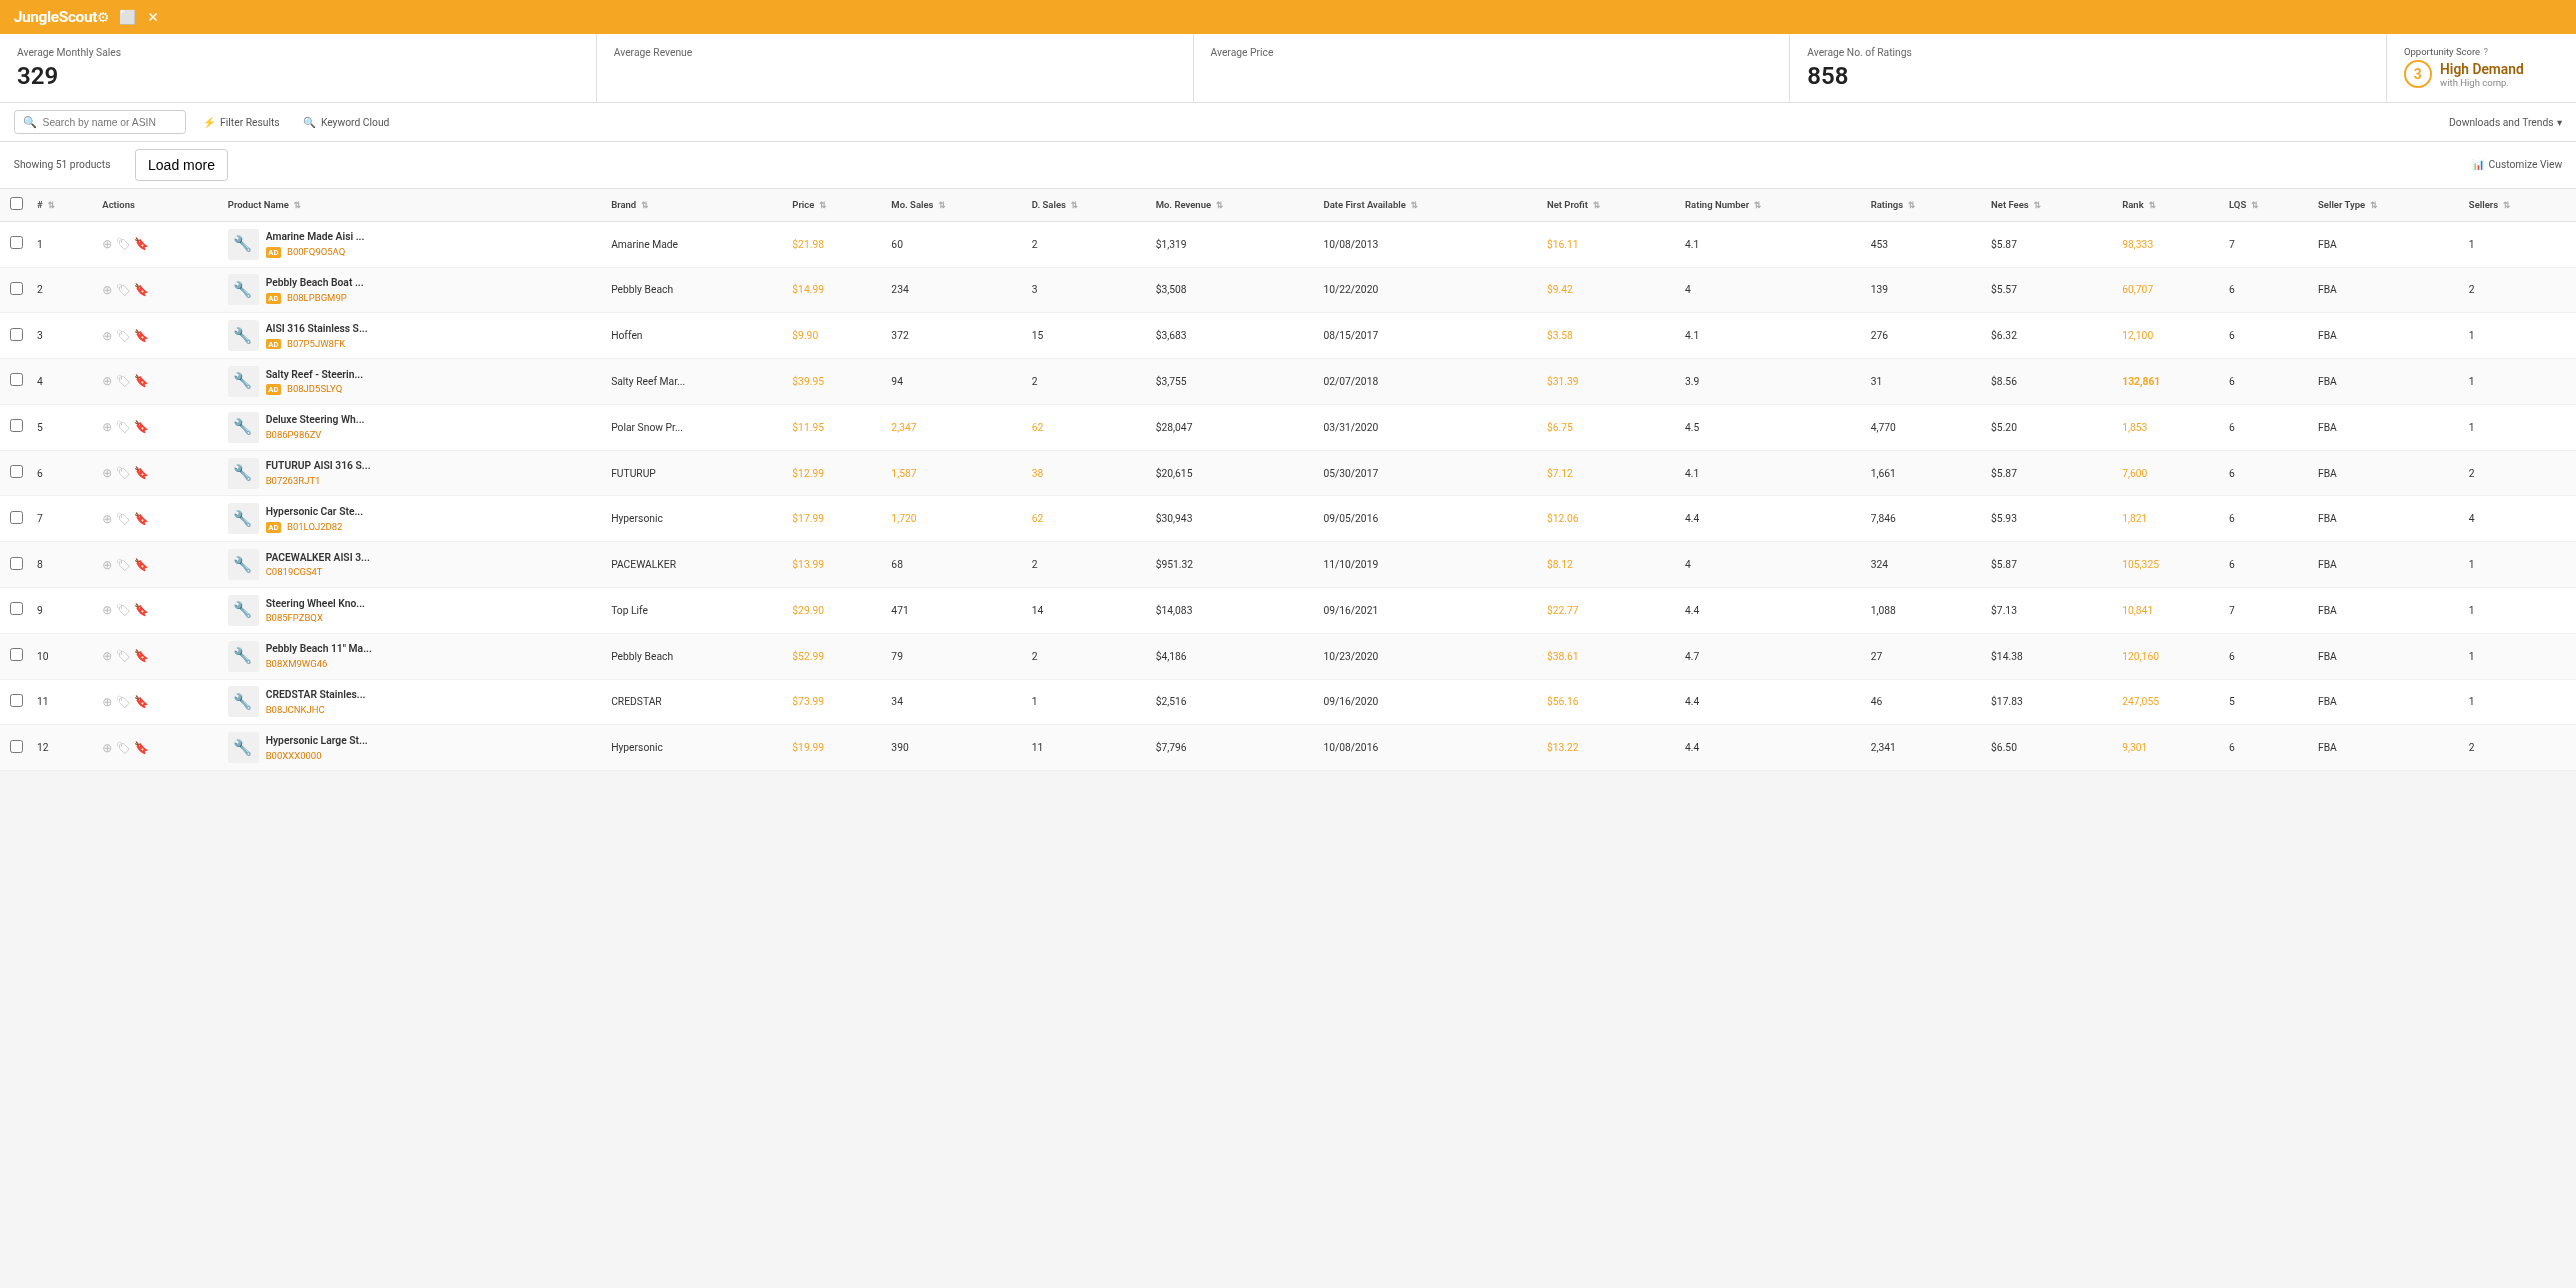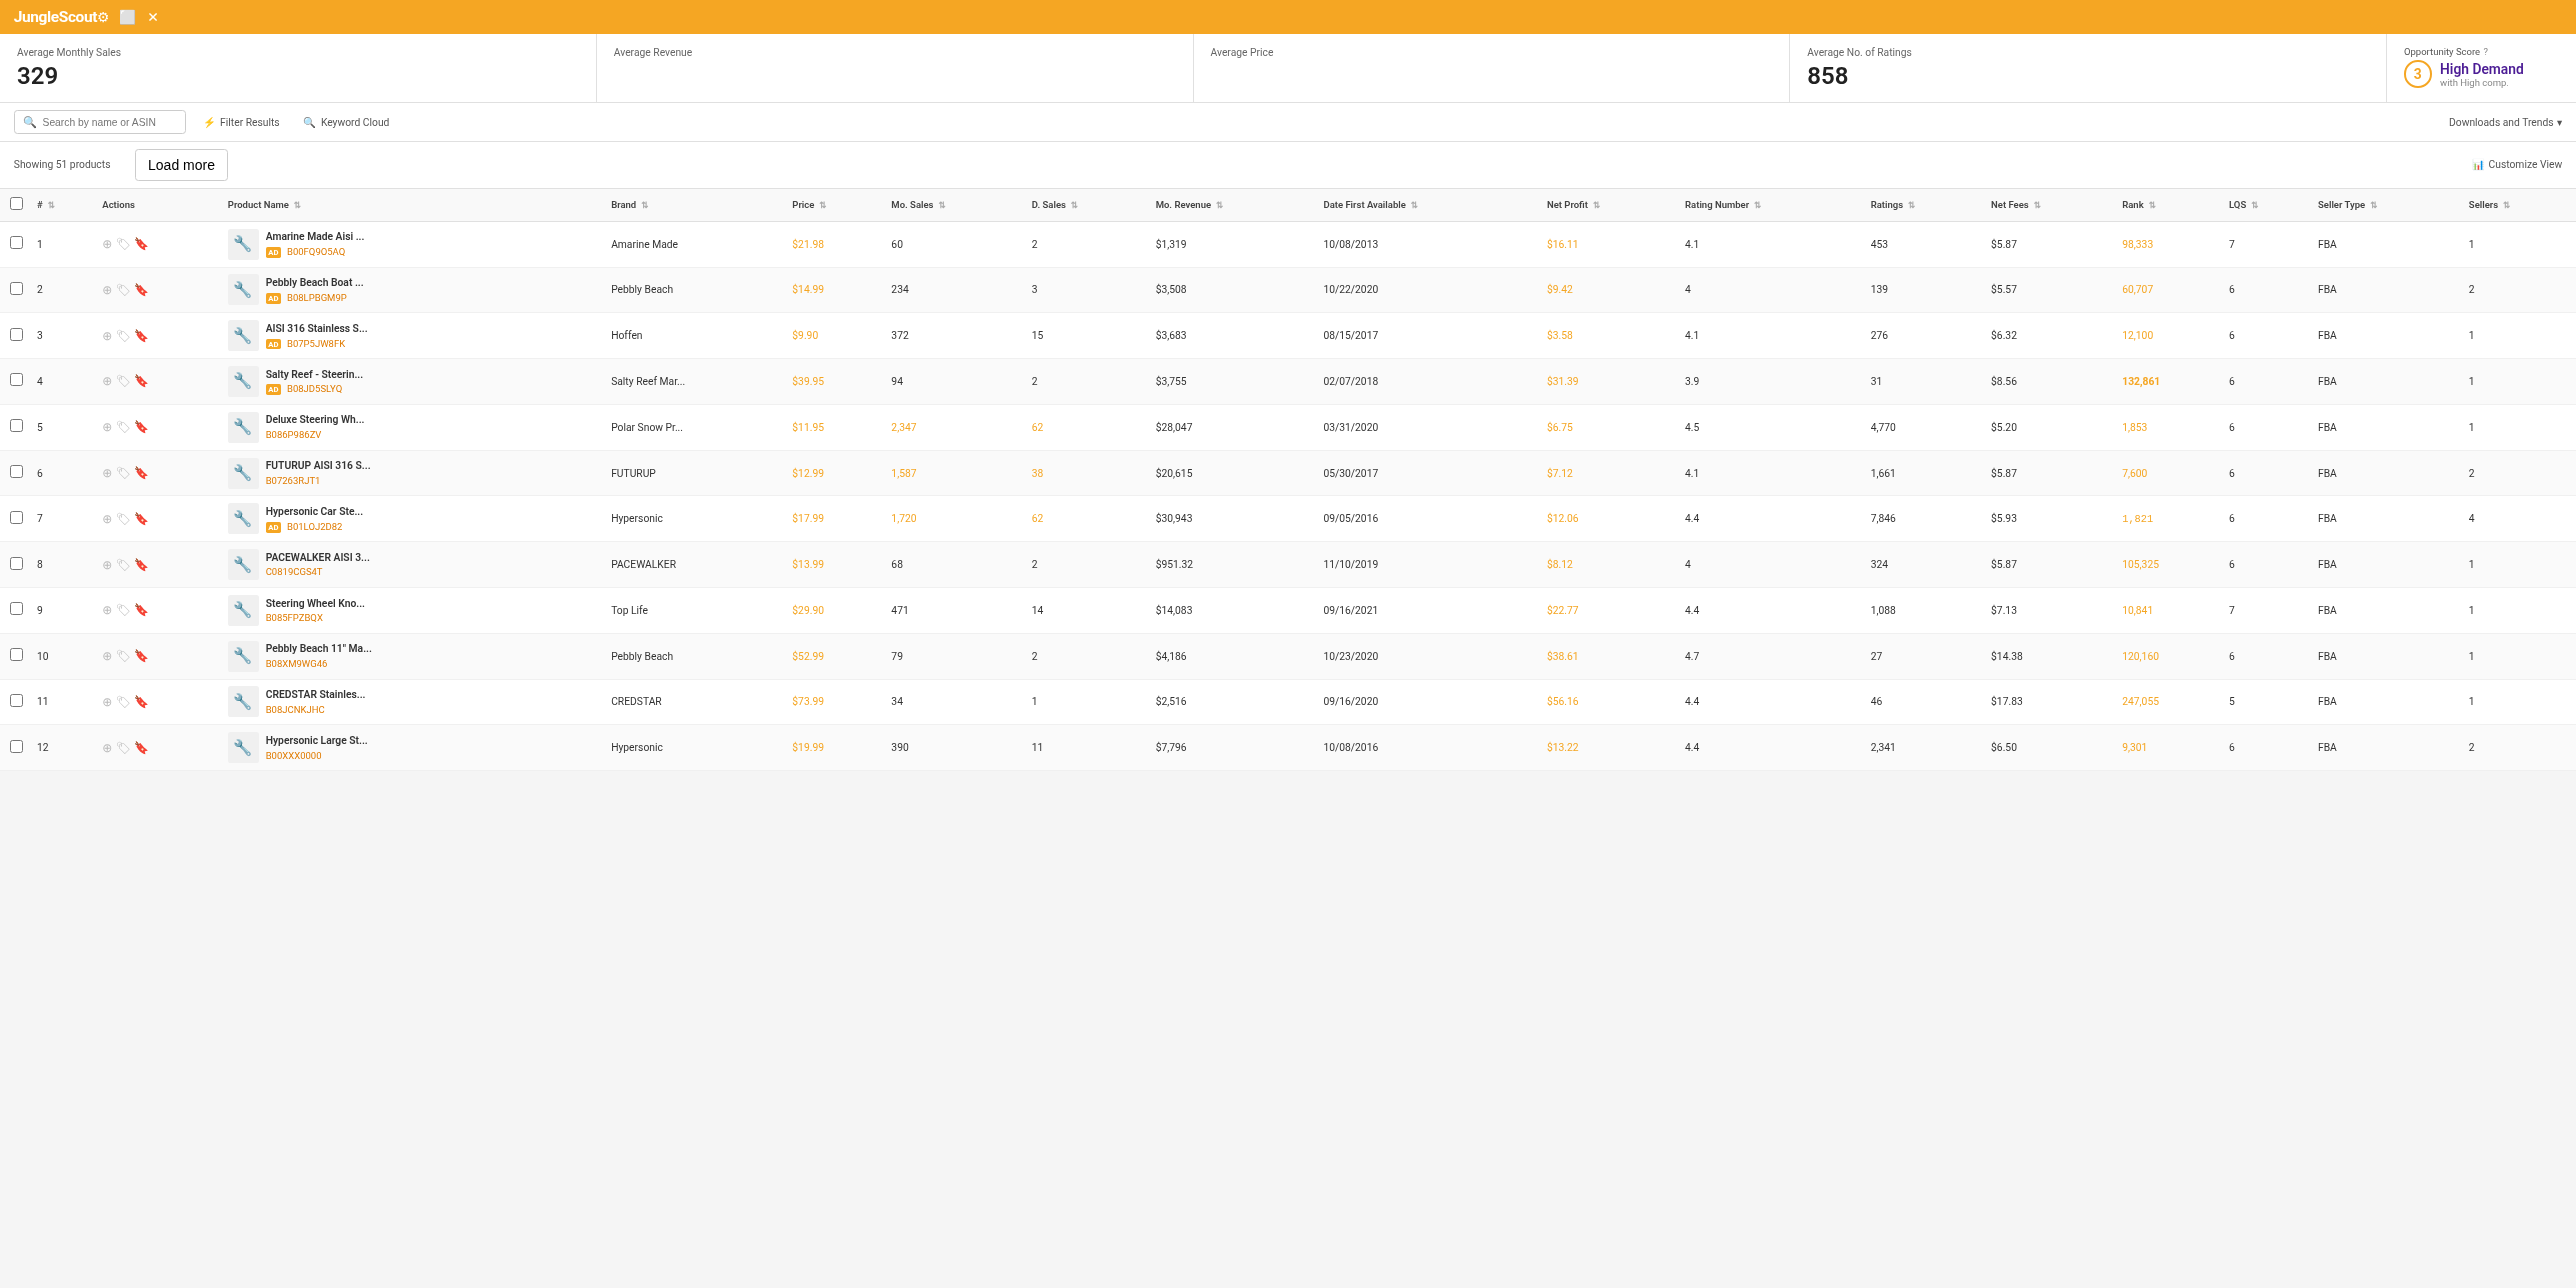--- a/index.html
+++ b/index.html
@@ -13,21 +13,21 @@
     
     
     .stats-bar { display: flex; background: white; border-bottom: 0.9px solid #e0e0e0; }
     .stat-card { flex: 1; padding: 12px 17px; border-right: 0.9px solid #e0e0e0; }
     .stat-card:last-child { border-right: none; flex: 0 0 189px; }
     .stat-label { font-size: 10.3px; color: #666; margin-bottom: 3.4px; }
     .stat-value { font-size: 24px; font-weight: 600; color: #222; }
     .opportunity-card { display: flex; align-items: center; gap: 8.6px; }
     .opp-label { font-size: 9.5px; color: #555; display: flex; align-items: center; gap: 3.4px; }
     .opp-badge { width: 27.5px; height: 27.5px; border-radius: 50%; border: 2.6px solid #f5a623; display: flex; align-items: center; justify-content: center; font-weight: 700; font-size: 13.8px; color: #f5a623; flex-shrink: 0; }
-    .opp-text { font-size: 13.8px; font-weight: 600; color: #4c1d95; }
+    .opp-text { font-size: 13.8px; font-weight: 600; color: #a16207; }
     .opp-sub { font-size: 9.5px; color: #888; }
     
     
     .toolbar { background: white; padding: 6.9px 13.8px; display: flex; align-items: center; gap: 10.3px; border-bottom: 0.9px solid #e0e0e0; justify-content: space-between; }
     .toolbar-left { display: flex; align-items: center; gap: 10.3px; }
     .search-box { display: flex; align-items: center; border: 0.9px solid #ccc; border-radius: 3.4px; padding: 4.3px 8.6px; gap: 5.2px; width: 172px; }
     .search-box input { border: none; outline: none; font-size: 10.3px; color: #666; width: 100%; }
     .filter-btn { display: flex; align-items: center; gap: 4.3px; font-size: 10.3px; color: #555; cursor: pointer; padding: 4.3px 6.9px; border-radius: 3.4px; }
     .toolbar-right { font-size: 10.3px; color: #555; cursor: pointer; display: flex; align-items: center; gap: 3.4px; }
     
@@ -415,21 +415,21 @@
     <td>Hypersonic</td>
     <td class="orange">$17.99</td>
     <td class="orange">1,720</td>
     <td class="orange">62</td>
     <td>$30,943</td>
     <td>09/05/2016</td>
     <td class="orange">$12.06</td>
     <td>4.4</td>
     <td>7,846</td>
     <td>$5.93</td>
-    <td class="orange rank-link" style="cursor:pointer;font-family:Liberation Mono, monospace;">1,821</td>
+    <td class="orange rank-link" style="cursor:pointer;">1,821</td>
     <td>6</td>
     <td>FBA</td>
     <td>4</td>
   </tr>
         <tr style="background: rgb(250, 250, 250);">
     <td><input type="checkbox" style=""></td>
     <td>8</td>
     <td>
       <div class="action-icons">
         <span class="action-icon">⊕</span>

